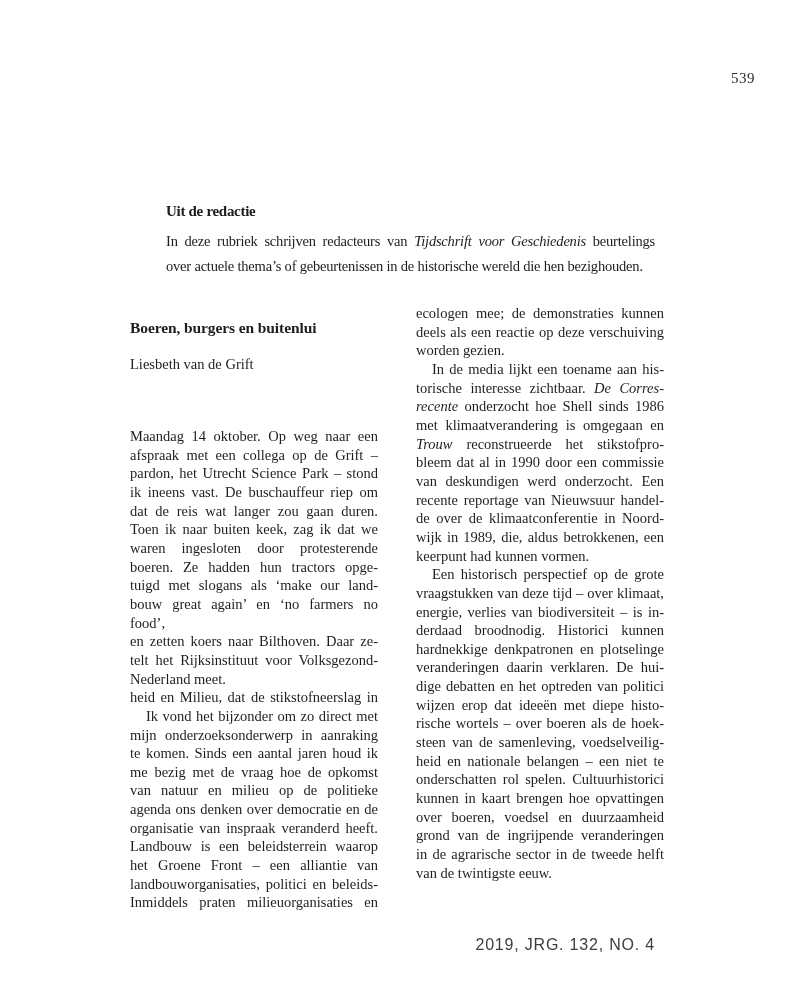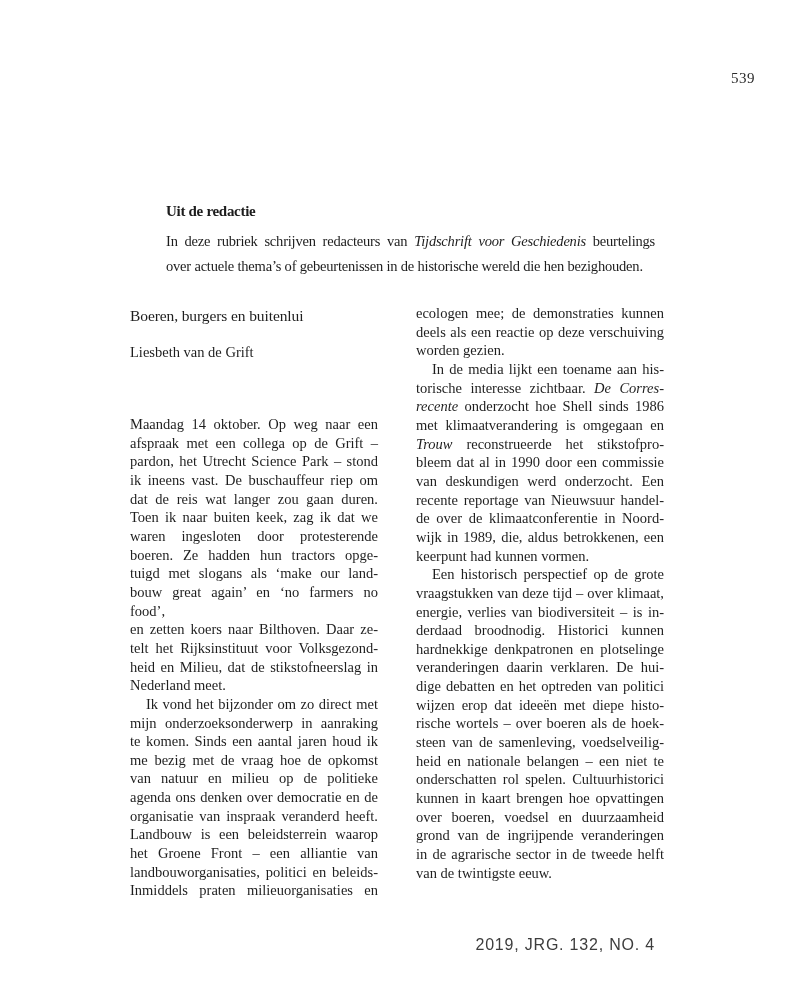--- a/index.html
+++ b/index.html
@@ -44,23 +44,23 @@
     top: 304px;
     width: 248px;
     font-size: 14.5px;
     line-height: 18.65px;
     color: #1e1e1e;
   }
   .col-left  { left: 130px; }
   .col-right { left: 416px; }
   .article-title {
     font-size: 15.5px;
-    font-weight: normal;
+    font-weight: bold;
     line-height: 20px;
-    margin-top: 2px;
+    margin-top: 14px;
     letter-spacing: -0.1px;
   }
   .byline {
     margin-top: 17px;
     font-size: 14.5px;
     line-height: 19px;
   }
   .body-lines { margin-top: 53px; }
   .ln {
     text-align: justify;
@@ -108,22 +108,22 @@
         <div class="ln"><span>pardon, het Utrecht Science Park – stond</span></div>
         <div class="ln"><span>ik ineens vast. De buschauffeur riep om</span></div>
         <div class="ln"><span>dat de reis wat langer zou gaan duren.</span></div>
         <div class="ln"><span>Toen ik naar buiten keek, zag ik dat we</span></div>
         <div class="ln"><span>waren ingesloten door protesterende</span></div>
         <div class="ln"><span>boeren. Ze hadden hun tractors opge-</span></div>
         <div class="ln"><span>tuigd met slogans als ‘make our land-</span></div>
         <div class="ln"><span>bouw great again’ en ‘no farmers no food’,</span></div>
         <div class="ln"><span>en zetten koers naar Bilthoven. Daar ze-</span></div>
         <div class="ln"><span>telt het Rijksinstituut voor Volksgezond-</span></div>
+        <div class="ln endline"><span>Nederland meet.</span></div>
         <div class="ln"><span>heid en Milieu, dat de stikstofneerslag in</span></div>
-        <div class="ln endline"><span>Nederland meet.</span></div>
         <div class="ln indent"><span>Ik vond het bijzonder om zo direct met</span></div>
         <div class="ln"><span>mijn onderzoeksonderwerp in aanraking</span></div>
         <div class="ln"><span>te komen. Sinds een aantal jaren houd ik</span></div>
         <div class="ln"><span>me bezig met de vraag hoe de opkomst</span></div>
         <div class="ln"><span>van natuur en milieu op de politieke</span></div>
         <div class="ln"><span>agenda ons denken over democratie en de</span></div>
         <div class="ln"><span>organisatie van inspraak veranderd heeft.</span></div>
         <div class="ln"><span>Landbouw is een beleidsterrein waarop</span></div>
         <div class="ln"><span>het Groene Front – een alliantie van</span></div>
         <div class="ln"><span>landbouworganisaties, politici en beleids-</span></div>

